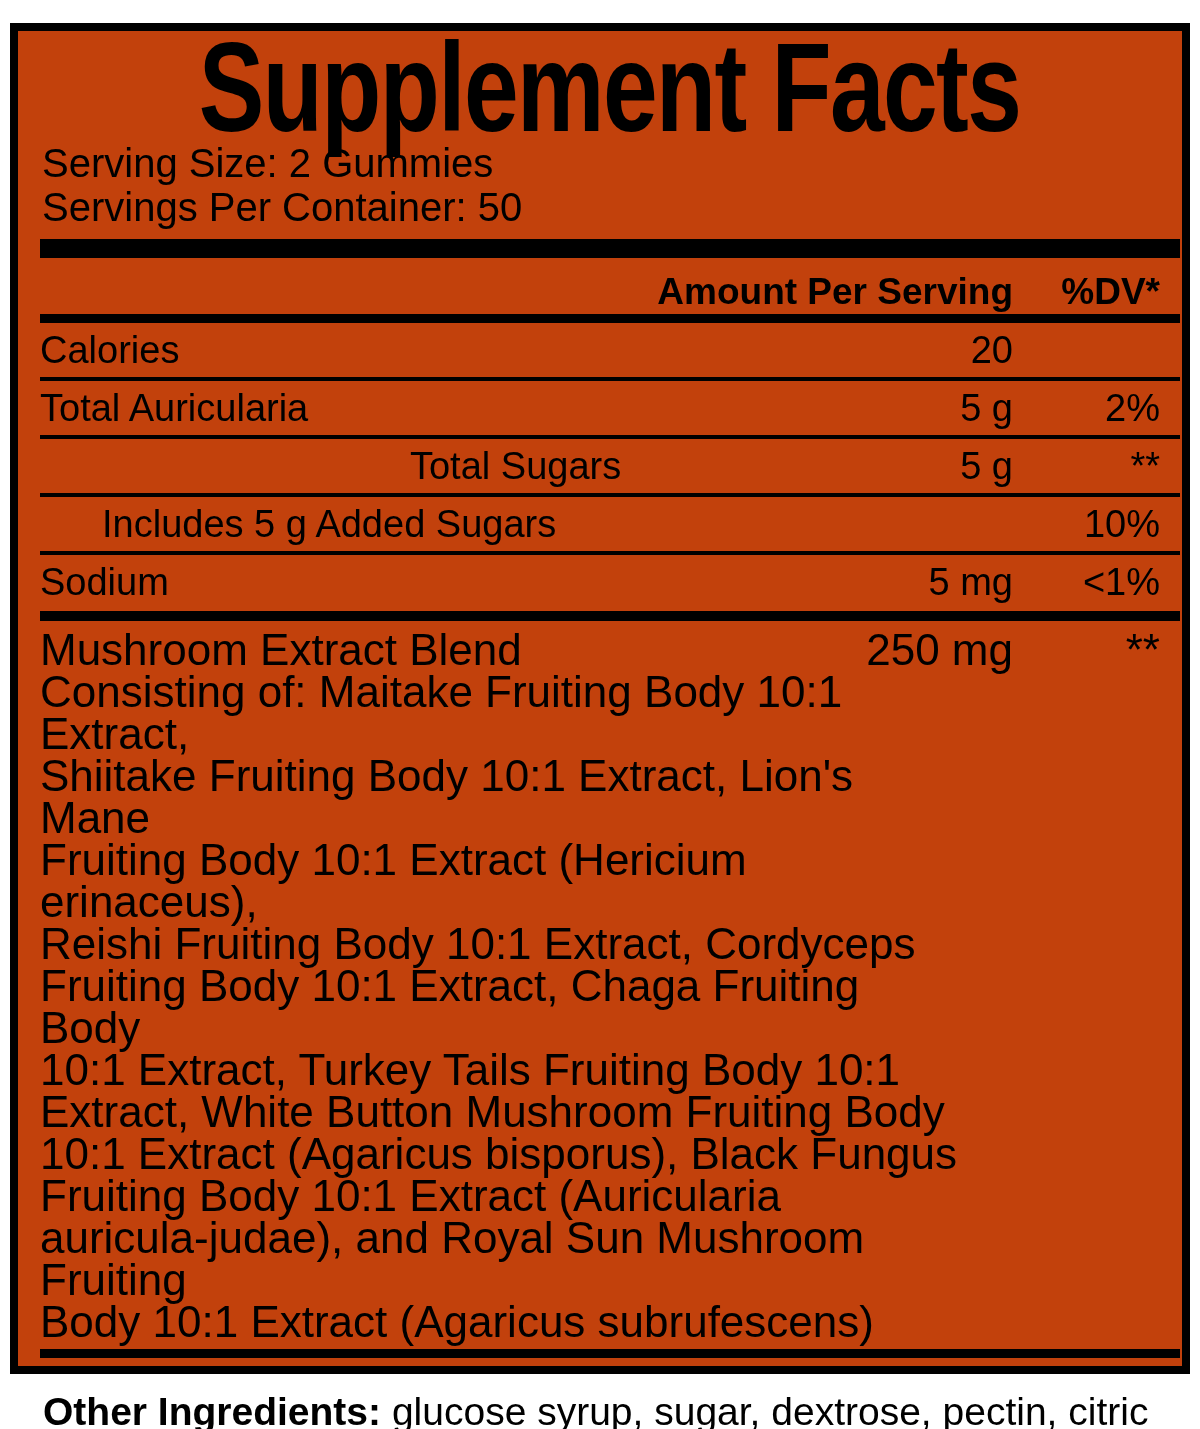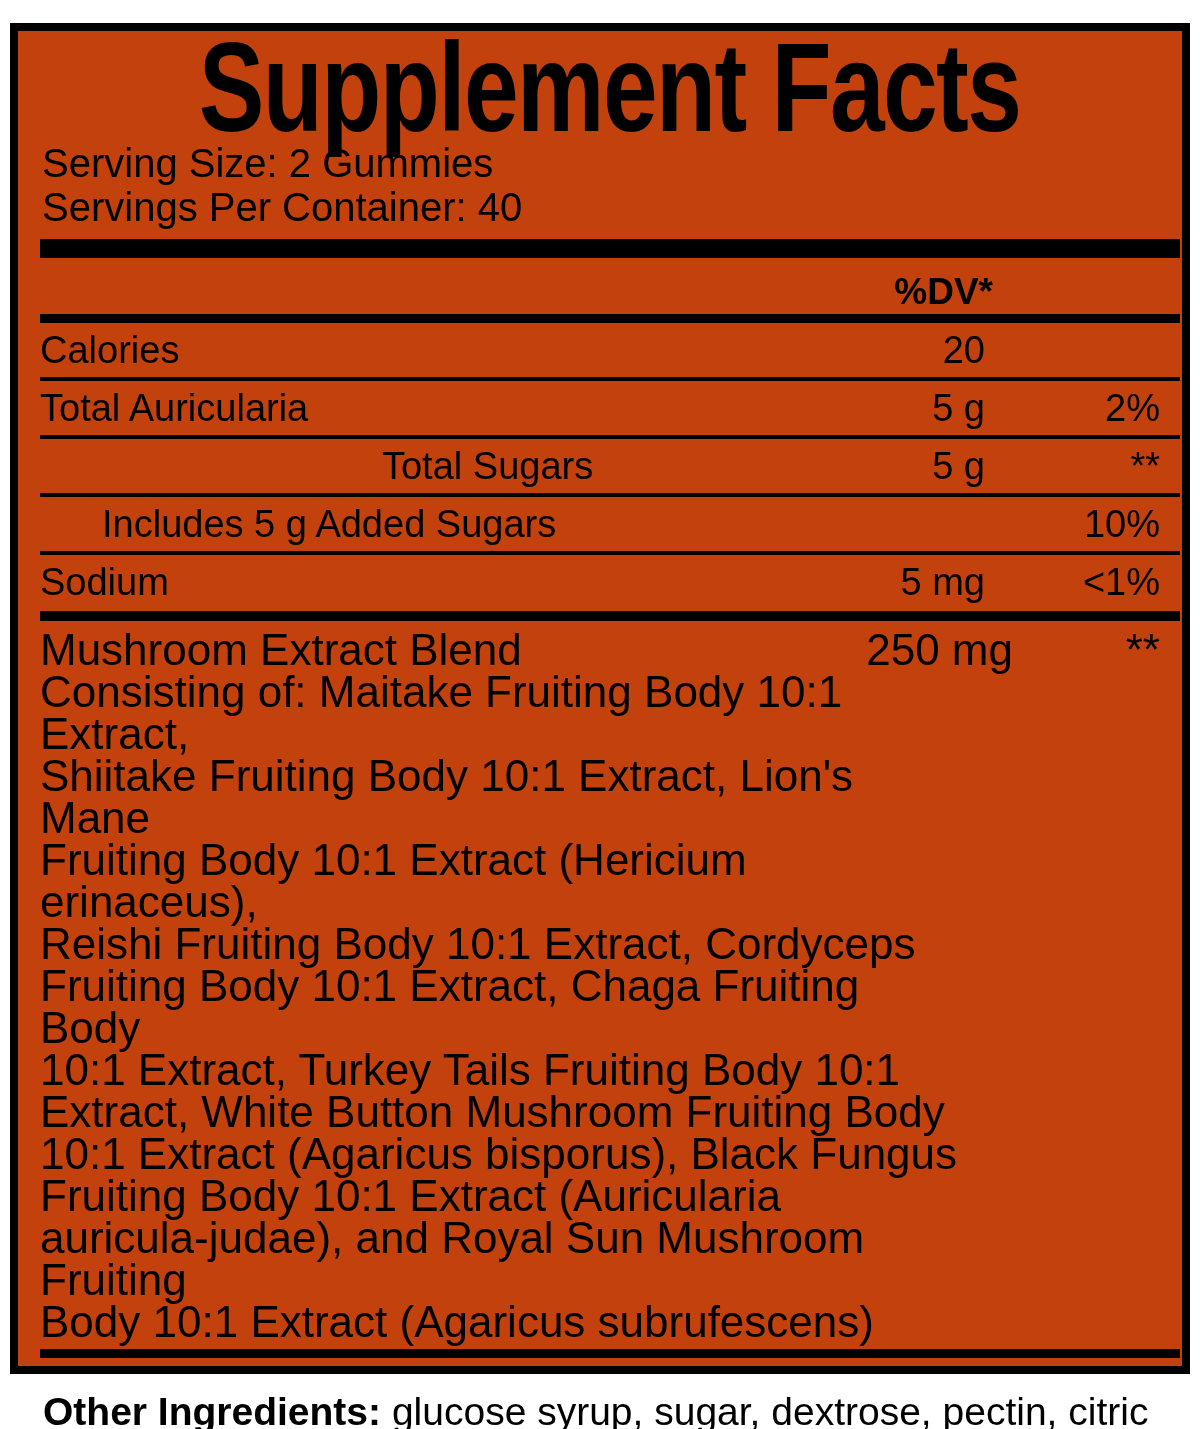--- a/index.html
+++ b/index.html
@@ -56,21 +56,20 @@
     font-size: 37px;
     font-weight: bold;
     line-height: 44px;
     border-bottom: 9px solid #000000;
   }
   .nutrient-row {
     font-size: 38px;
     line-height: 42px;
     padding: 6px 0 6px 0;
     border-bottom: 4px solid #000000;
-    gap: 28px;
   }
   .nutrient-row:last-child {
     border-bottom: none;
     padding-bottom: 8px;
   }
   .amount { text-align: right; white-space: nowrap; }
   .dv     { text-align: right; padding-right: 20px; white-space: nowrap; }
   .label  { padding-right: 10px; }
   .indent-1 { padding-left: 41px; text-align: center; }
   .indent-2 { padding-left: 62px; }
@@ -100,26 +99,27 @@
 <body>
 
 <div class="facts-box">
   <div class="inner">
 
     <div class="title-wrap">
       <span class="title-text">Supplement Facts</span>
     </div>
 
     <div class="serving-line">Serving Size: 2 Gummies</div>
-    <div class="serving-line">Servings Per Container: 40</div>
+    <div class="serving-line">Servings Per Container: 50</div>
 
     <div class="bar bar-thick"></div>
 
     <div class="row header-row">
       <div class="label"></div>
+      <div class="amount">Amount Per Serving</div>
       <div class="dv">%DV*</div>
     </div>
 
     <div id="nutrient-rows">
 
         <div class="row nutrient-row">
           <div class="label">Calories</div>
           <div class="amount">20</div>
           <div class="dv"></div>
         </div>

